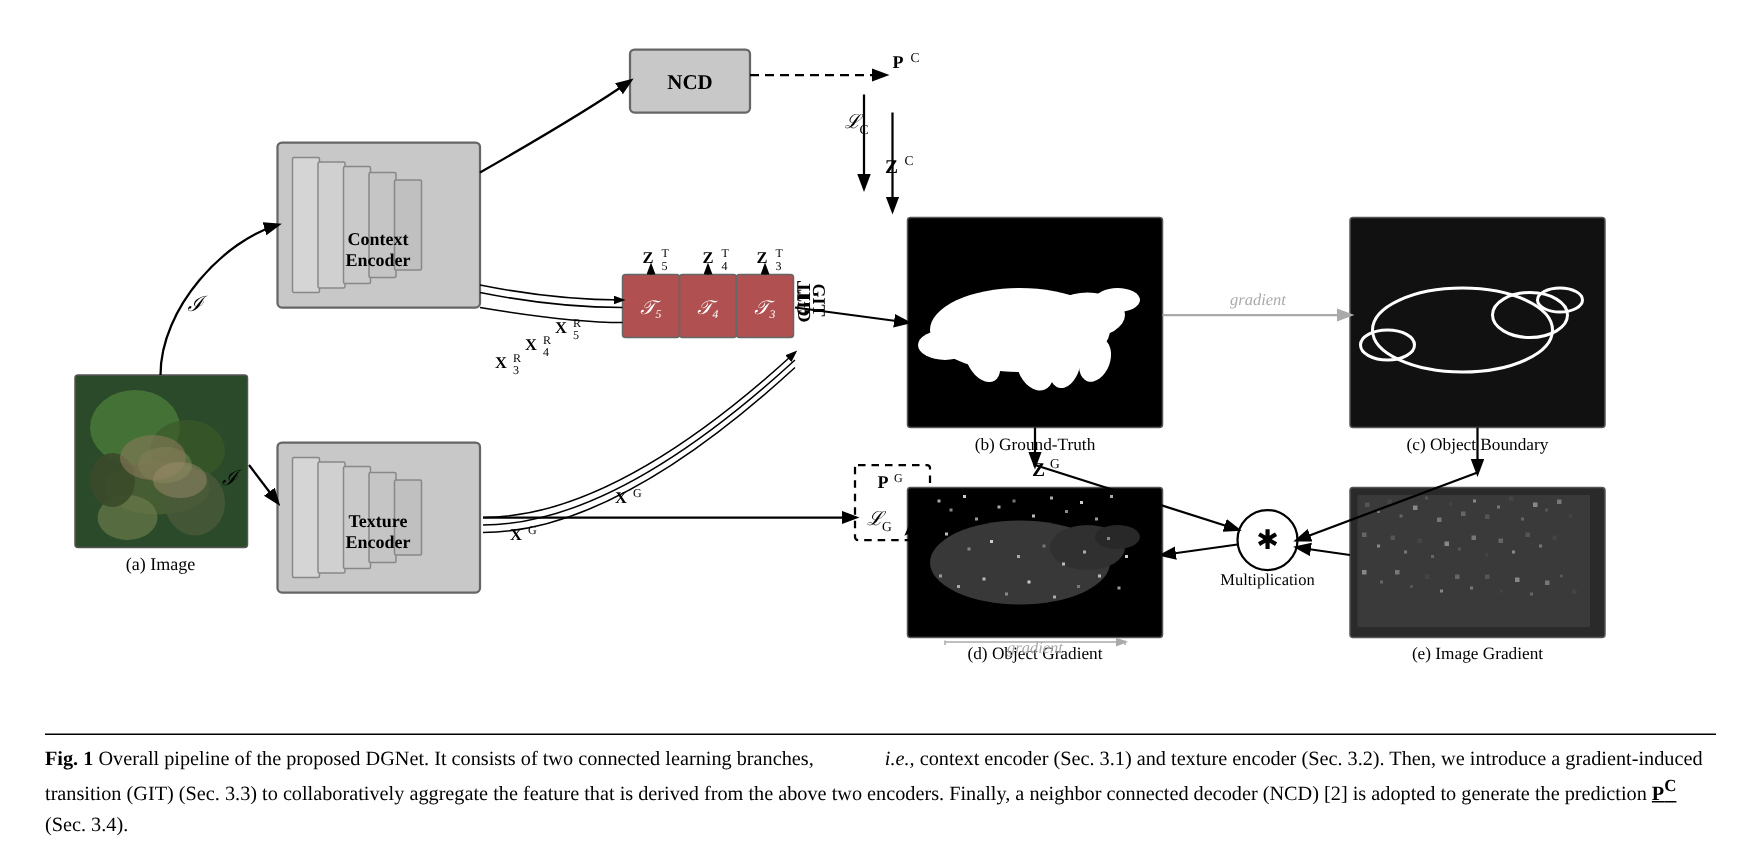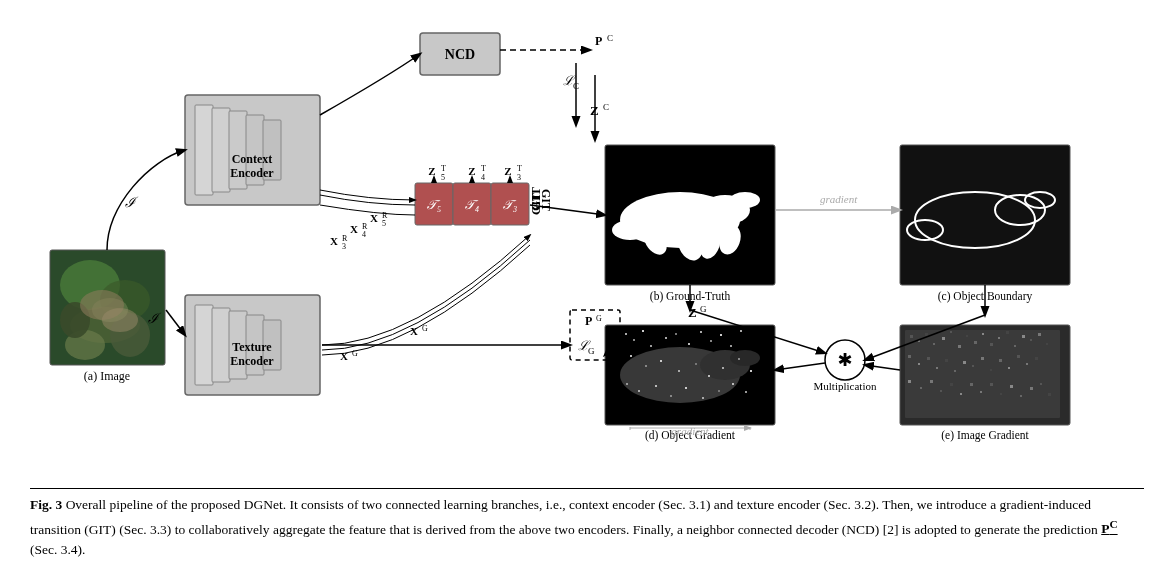--- a/index.html
+++ b/index.html
@@ -40,20 +40,22 @@
       font-size: 13.5px;
       line-height: 1.55;
       color: #000;
       border-top: 1px solid #000;
       padding-top: 6px;
     }
     .caption .fig-label {
       font-weight: bold;
     }
     .caption .italic {
+      font-style: italic;
+      margin-left: 44px;
     }
     .caption .bold {
       font-weight: bold;
       text-decoration: underline;
     }
   </style>
 </head>
 <body>
 
 <div class="page">
@@ -331,16 +333,16 @@
       <line x1="600" y1="415" x2="600" y2="410" stroke="#aaa" stroke-width="1" stroke-dasharray="3,3"></line>
       <line x1="720" y1="415" x2="720" y2="410" stroke="#aaa" stroke-width="1" stroke-dasharray="3,3"></line>
       <line x1="600" y1="413" x2="720" y2="413" stroke="#aaa" stroke-width="1" marker-end="url(#arrow-gray)"></line>
 
       <text x="510" y="200" font-size="12" fill="#000" font-weight="bold" font-family="Times New Roman" transform="rotate(-90 510 200)">GIT</text>
 
     </svg>
   </div>
 
   <div class="caption">
-    <span class="fig-label">Fig. 3</span>
+    <span class="fig-label">Fig. 1</span>
     <span> Overall pipeline of the proposed DGNet. It consists of two connected learning branches, </span><span class="italic">i.e.,</span><span> context encoder (Sec. 3.1) and texture encoder (Sec. 3.2). Then, we introduce a gradient-induced transition (GIT) (Sec. 3.3) to collaboratively aggregate the feature that is derived from the above two encoders. Finally, a neighbor connected decoder (NCD) [2] is adopted to generate the prediction </span><span class="bold"><b>P</b><sup>C</sup></span><span> (Sec. 3.4).</span>
   </div>
 </div>
 
 </body></html>

